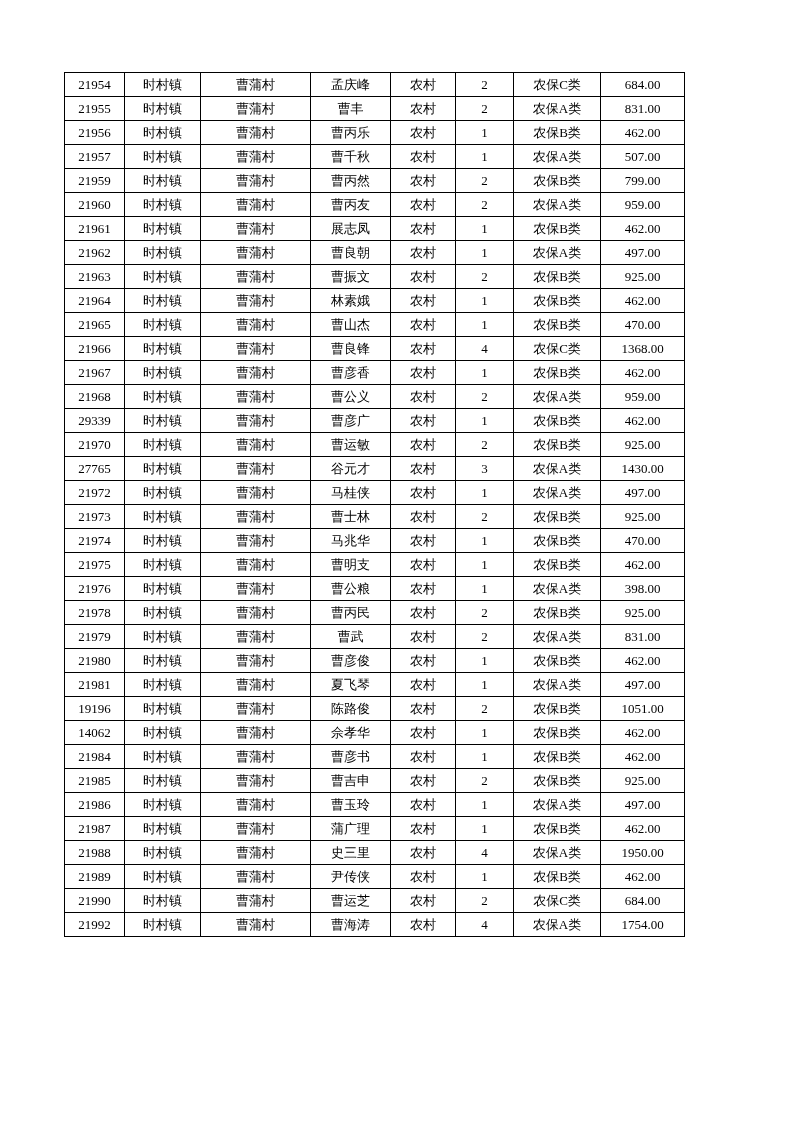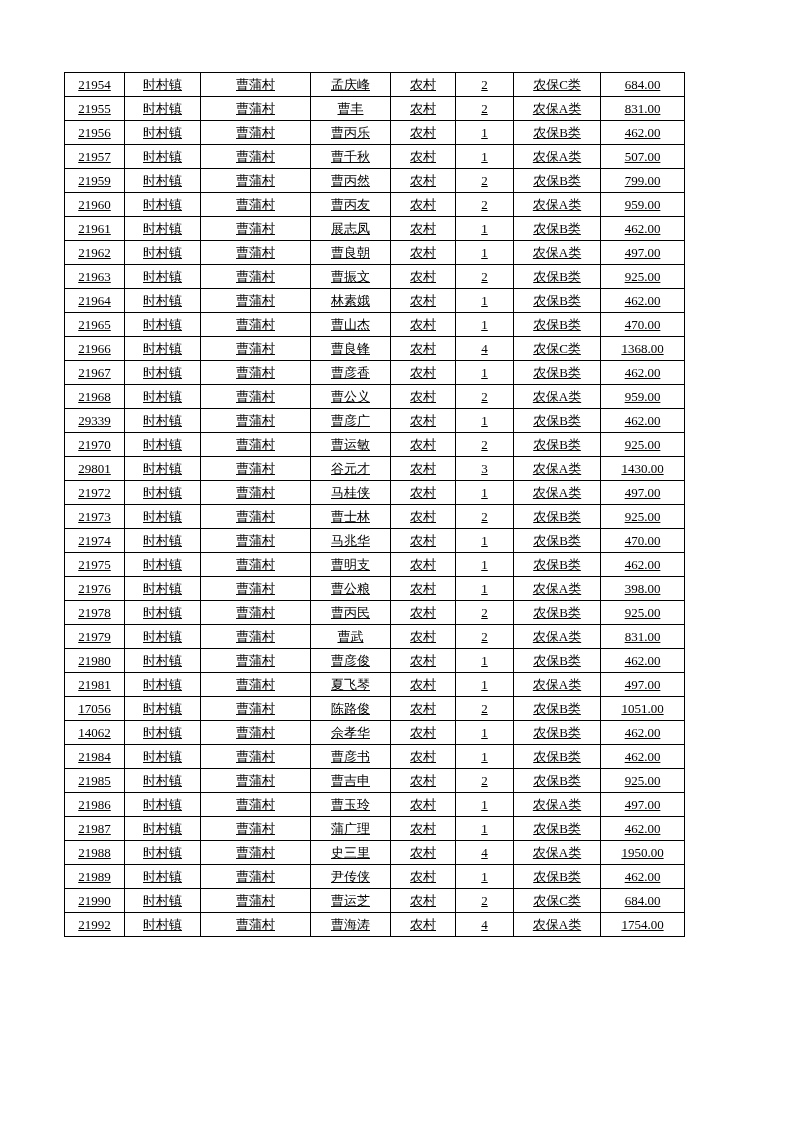--- a/index.html
+++ b/index.html
@@ -21,21 +21,20 @@
     height: 1122px;
     background: #ffffff;
   }
   table.data-table {
     position: absolute;
     left: 64px;
     top: 72px;
     border-collapse: collapse;
     table-layout: fixed;
     width: 620px;
-    text-decoration: underline;
   }
   table.data-table td {
     border: 1px solid #000000;
     height: 23px;
     padding: 0 2px;
     font-size: 13px;
     text-align: center;
     vertical-align: middle;
     white-space: nowrap;
     overflow: hidden;
@@ -220,21 +219,21 @@
           <td>21970</td>
           <td>时村镇</td>
           <td>曹蒲村</td>
           <td>曹运敏</td>
           <td>农村</td>
           <td>2</td>
           <td>农保B类</td>
           <td>925.00</td>
         </tr>
         <tr>
-          <td>29801</td>
+          <td>27765</td>
           <td>时村镇</td>
           <td>曹蒲村</td>
           <td>谷元才</td>
           <td>农村</td>
           <td>3</td>
           <td>农保A类</td>
           <td>1430.00</td>
         </tr>
         <tr>
           <td>21972</td>
@@ -320,21 +319,21 @@
           <td>21981</td>
           <td>时村镇</td>
           <td>曹蒲村</td>
           <td>夏飞琴</td>
           <td>农村</td>
           <td>1</td>
           <td>农保A类</td>
           <td>497.00</td>
         </tr>
         <tr>
-          <td>17056</td>
+          <td>19196</td>
           <td>时村镇</td>
           <td>曹蒲村</td>
           <td>陈路俊</td>
           <td>农村</td>
           <td>2</td>
           <td>农保B类</td>
           <td>1051.00</td>
         </tr>
         <tr>
           <td>14062</td>

